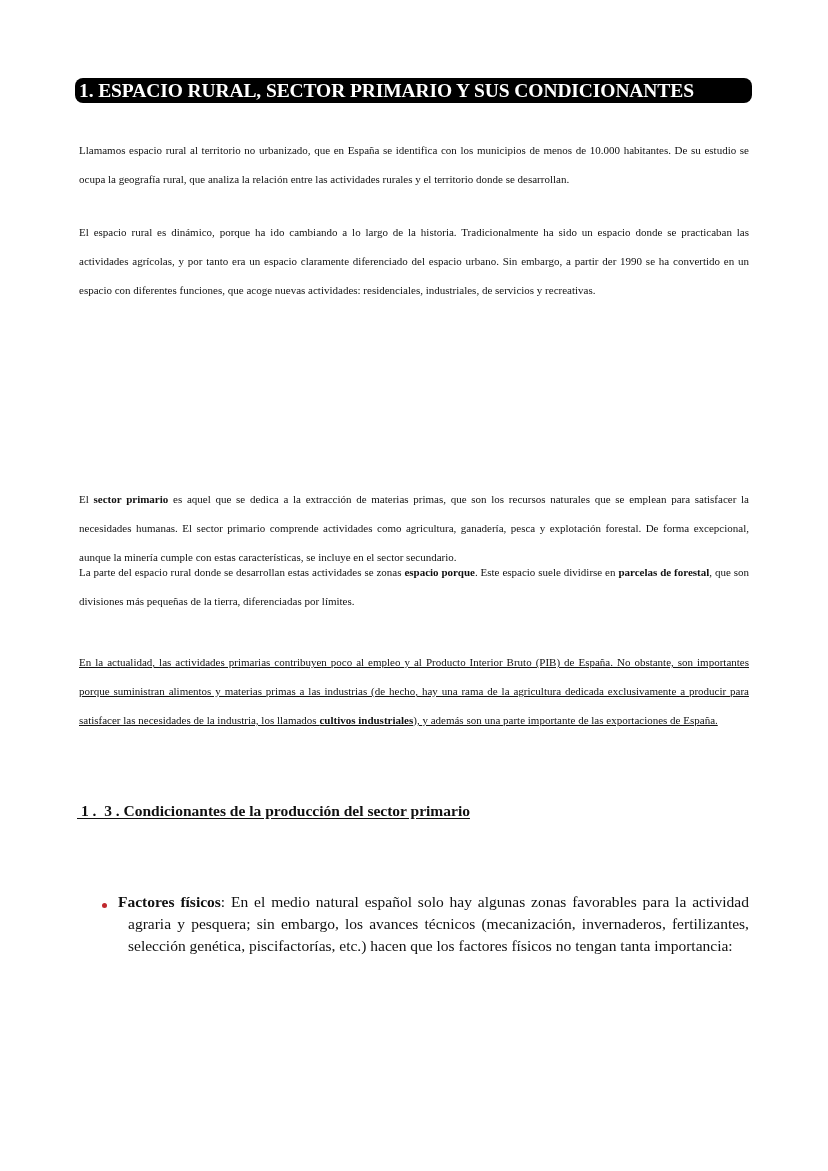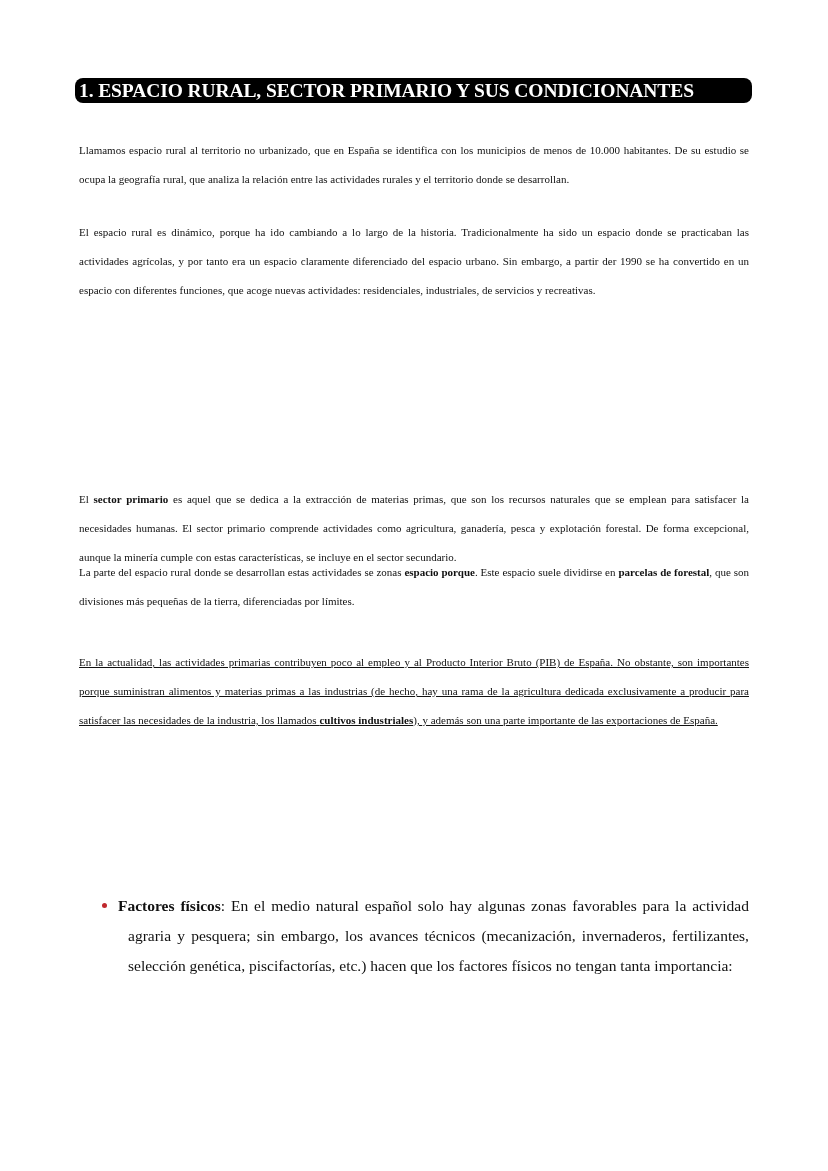--- a/index.html
+++ b/index.html
@@ -26,21 +26,21 @@
       font-size: 11px; line-height: 29px; text-align: justify;
       margin: 0;
     }
     .para b { font-weight: bold; }
     .bullet-wrap { position: absolute; left: 98px; width: 651px; }
     .bullet-dot {
       position: absolute; left: 4px; top: 12px; width: 5px; height: 5px;
       border-radius: 50%; background: #c0282d;
     }
     .bullet-text {
-      margin: 0 0 0 20px; font-size: 15.5px; line-height: 30px;
+      margin: 0 0 0 20px; font-size: 15.5px; line-height: 22px;
       text-align: justify; text-indent: 0;
     }
   </style>
 </head>
 <body>
 
 <div class="page">
 
   <div class="main-heading">1. ESPACIO RURAL, SECTOR PRIMARIO Y SUS CONDICIONANTES</div>
 
@@ -59,20 +59,21 @@
   </p>
 
   <p class="para" style="top:558px;">
     <span>La parte del espacio rural donde se desarrollan estas actividades se zonas </span><b>espacio porque</b><span>. Este espacio suele dividirse en </span><b>parcelas de forestal</b><span>, que son divisiones más pequeñas de la tierra, diferenciadas por límites.</span>
   </p>
 
   <p class="para" style="top:648px;text-decoration:underline;">
     <span>En la actualidad, las actividades primarias contribuyen poco al empleo y al Producto Interior Bruto (PIB) de España. No obstante, son importantes porque suministran alimentos y materias primas a las industrias (de hecho, hay una rama de la agricultura dedicada exclusivamente a producir para satisfacer las necesidades de la industria, los llamados </span><b>cultivos industriales</b><span>), y además son una parte importante de las exportaciones de España.</span>
   </p>
 
+  <div class="sub-heading" style="left:77px; top:801px;"> 1 .  3 . Condicionantes de la producción del sector primario</div>
 
 
   <div class="bullet-wrap" style="top:891px;">
     <div style="position:relative;">
       <span class="bullet-dot"></span>
       <p class="bullet-text" style="padding-left:10px; text-indent:-10px;">
         <b>Factores físicos</b><span>: En el medio natural español solo hay algunas zonas favorables para la actividad agraria y pesquera; sin embargo, los avances técnicos (mecanización, invernaderos, fertilizantes, selección genética, piscifactorías, etc.) hacen que los factores físicos no tengan tanta importancia:</span>
       </p>
     </div>
   </div>

